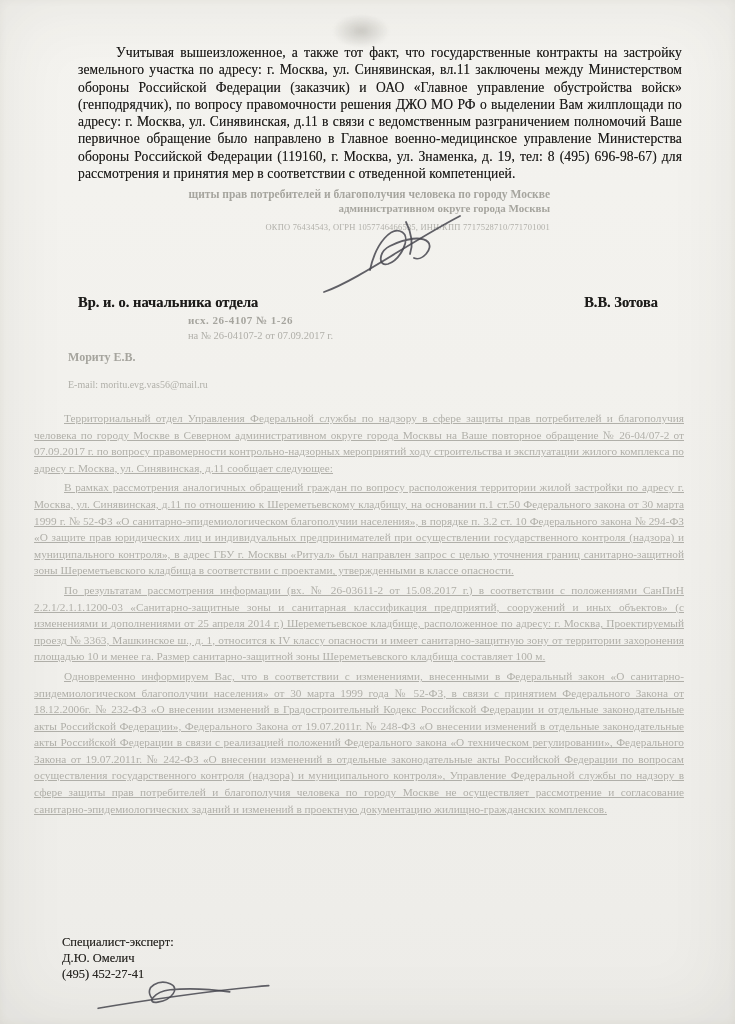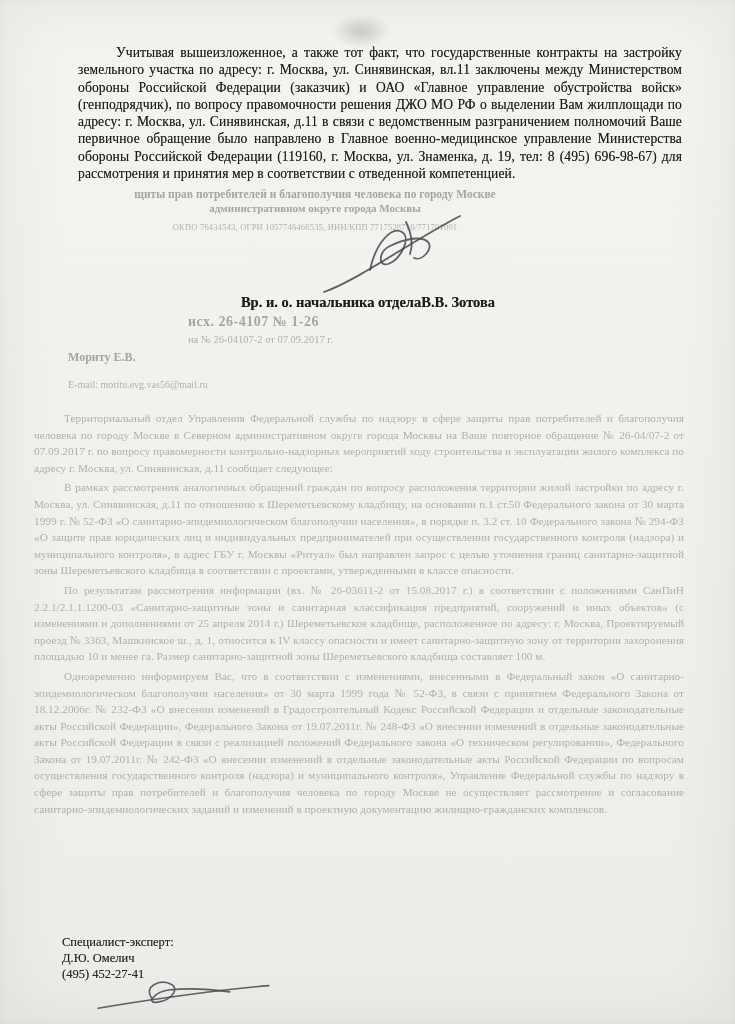--- a/index.html
+++ b/index.html
@@ -23,53 +23,53 @@
   .p-main {
     position: absolute; top: 44px; left: 78px; width: 604px;
     margin: 0;
     font-size: 13.6px; line-height: 17.3px;
     text-align: justify; text-indent: 38px;
     letter-spacing: .1px;
   }
 
   .signer-row {
     position: absolute; top: 294px; left: 78px; width: 580px;
-    display: flex; justify-content: center; align-items: baseline;
+    display: flex; justify-content: space-between; align-items: baseline;
     font-size: 14.5px; font-weight: bold;
   }
 
   .footer-block {
     position: absolute; top: 934px; left: 62px;
     font-size: 12.5px; line-height: 16px; color: #2a2824;
     text-shadow: 0 0 .3px rgba(30,28,25,.5);
   }
 
   
   .bleed { color: #aaa9a2; filter: blur(.35px); opacity: .9; }
   .bleed .b-bold { color: #9e9d96; font-weight: bold; }
 
   .bleed-letterhead {
     position: absolute; top: 188px; left: 80px; width: 470px;
-    text-align: center;
+    text-align: right;
   }
   .bleed-letterhead .lh-0 { font-size: 11.5px; margin-bottom: 2px; }
   .bleed-letterhead .lh-1 { font-size: 11px;   margin-bottom: 8px; }
   .bleed-letterhead .lh-s { font-size: 8.5px;  margin-bottom: 2px; letter-spacing: .2px; }
 
   .bleed-ref { position: absolute; top: 314px; left: 188px; }
-  .bleed-ref .ref-0 { font-size: 14px; letter-spacing: .5px; }
+  .bleed-ref .ref-0 { font-size: 11px; letter-spacing: .5px; }
   .bleed-ref .ref-1 { font-size: 10.5px; margin-top: 4px; }
 
   .bleed-addressee { position: absolute; top: 350px; left: 68px; font-family: Liberation Serif, serif; }
   .bleed-addressee .ad-0 { font-size: 12px; }
   .bleed-addressee .ad-1 { font-size: 10px; margin-top: 14px; text-align: right; }
 
   .bleed-body {
     position: absolute; top: 410px; left: 34px; width: 650px;
-    font-size: 11.3px; line-height: 16.6px; text-align: justify;
+    font-size: 11.3px; line-height: 16.6px; text-align: justify; text-decoration: underline;
   }
   .bleed-body p { margin: 0 0 3px 0; text-indent: 30px; }
 
   
   .sig-main   { position: absolute; top: 208px; left: 318px; width: 150px; height: 95px; }
   .sig-footer { position: absolute; top: 974px; left: 92px;  width: 185px; height: 46px; }
   .sig-main path, .sig-footer path {
     fill: none; stroke: #45454e; stroke-linecap: round; stroke-linejoin: round;
   }
   .sig-main path   { stroke-width: 1.8; opacity: .85; }

